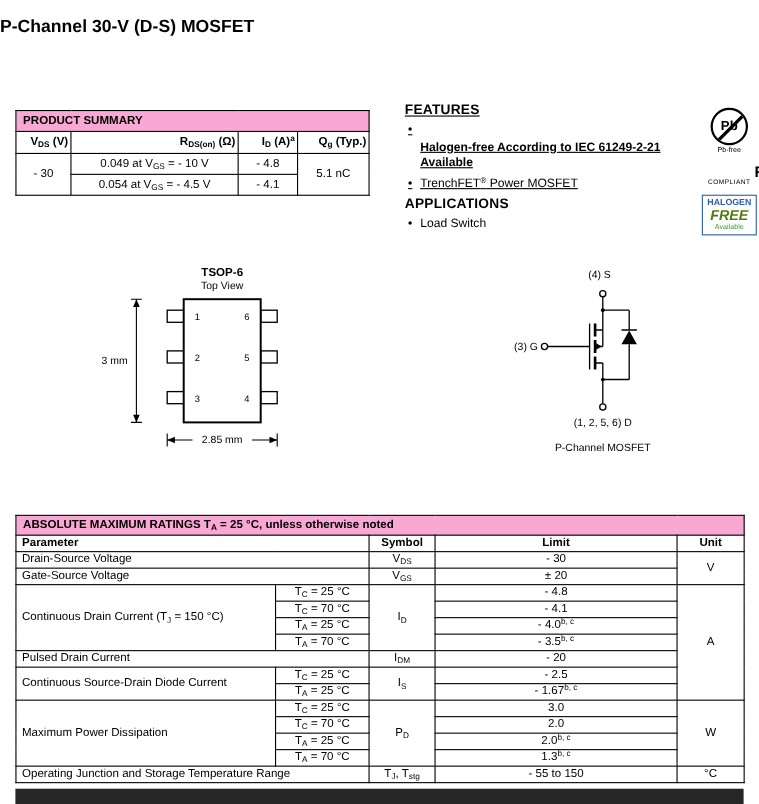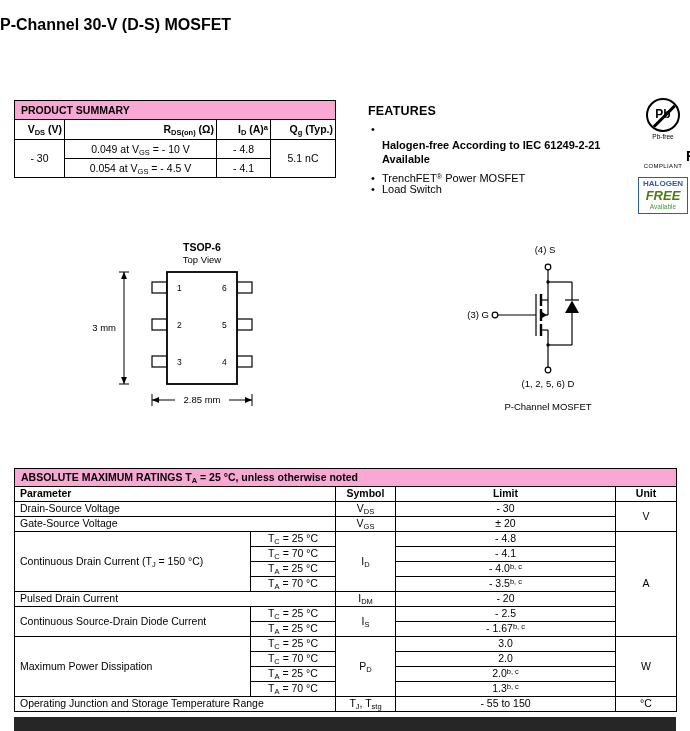--- a/index.html
+++ b/index.html
@@ -26,21 +26,21 @@
     border: 1px solid #000; font-size: 10.5px; text-align: center;
     padding: 1px 2px; height: 19px; line-height: 1.15;
   }
   .bar-cell {
     background: #f9a8d4; font-weight: bold; font-size: 11.5px;
     text-align: left !important; padding: 2px 6px !important; height: 18px;
   }
   .ps .head td { font-weight: bold; height: 20px; text-align: right; }
 
   
-  .features { left: 368px; top: 104px; width: 272px; }
+  .features { left: 368px; top: 93px; width: 272px; text-decoration: underline; }
   .apps { left: 368px; top: 178px; width: 272px; }
   .sec-title { font-size: 12.5px; font-weight: bold; letter-spacing: 0.2px; }
   .feat-item { display: flex; margin-top: 5px; font-size: 11px; }
   .feat-item .blt { width: 14px; padding-left: 3px; flex: none; }
   .feat-item .txt { width: 256px; line-height: 1.25; }
   .feat-item.bold .txt { font-weight: bold; margin-top: 16px; }
 
   
   .badges { left: 638px; top: 98px; width: 50px; text-align: center; }
   .pb-circle {
@@ -120,20 +120,21 @@
     <span class="blt">•</span>
     <span class="txt">Halogen-free According to IEC 61249-2-21 Available</span>
   </div>
   <div class="feat-item">
     <span class="blt">•</span>
     <span class="txt"><span>TrenchFET</span><sup>®</sup><span> Power MOSFET</span></span>
   </div>
 </div>
 
 <div class="abs apps">
+  <div class="sec-title">APPLICATIONS</div>
   <div class="feat-item">
     <span class="blt">•</span>
     <span class="txt">Load Switch</span>
   </div>
 </div>
 
 <div class="abs badges">
   <div>
     <div class="pb-circle"><span>Pb</span></div>
     <div class="pb-caption">Pb-free</div>

